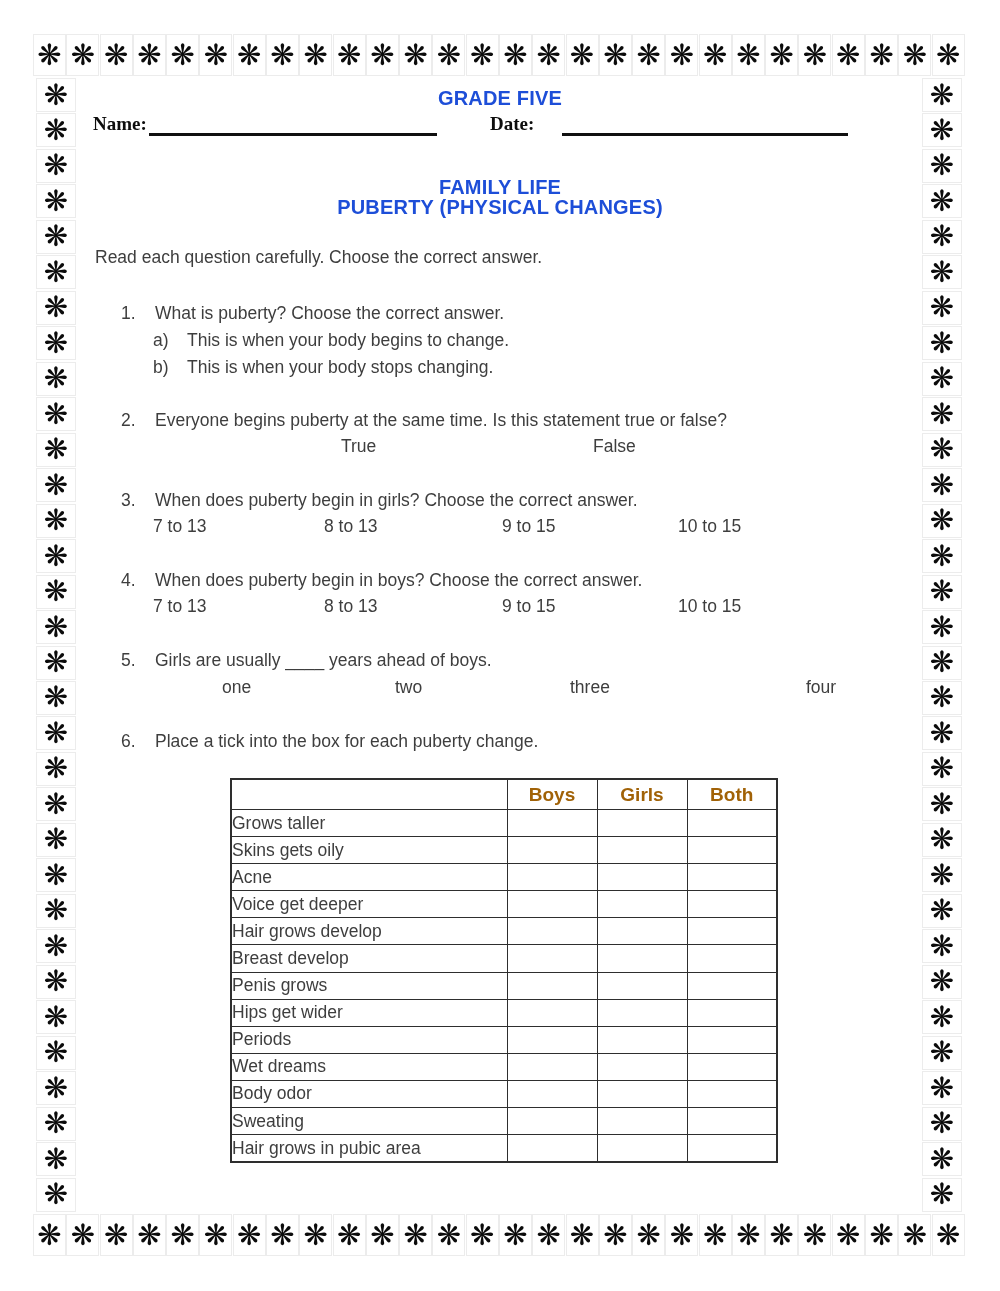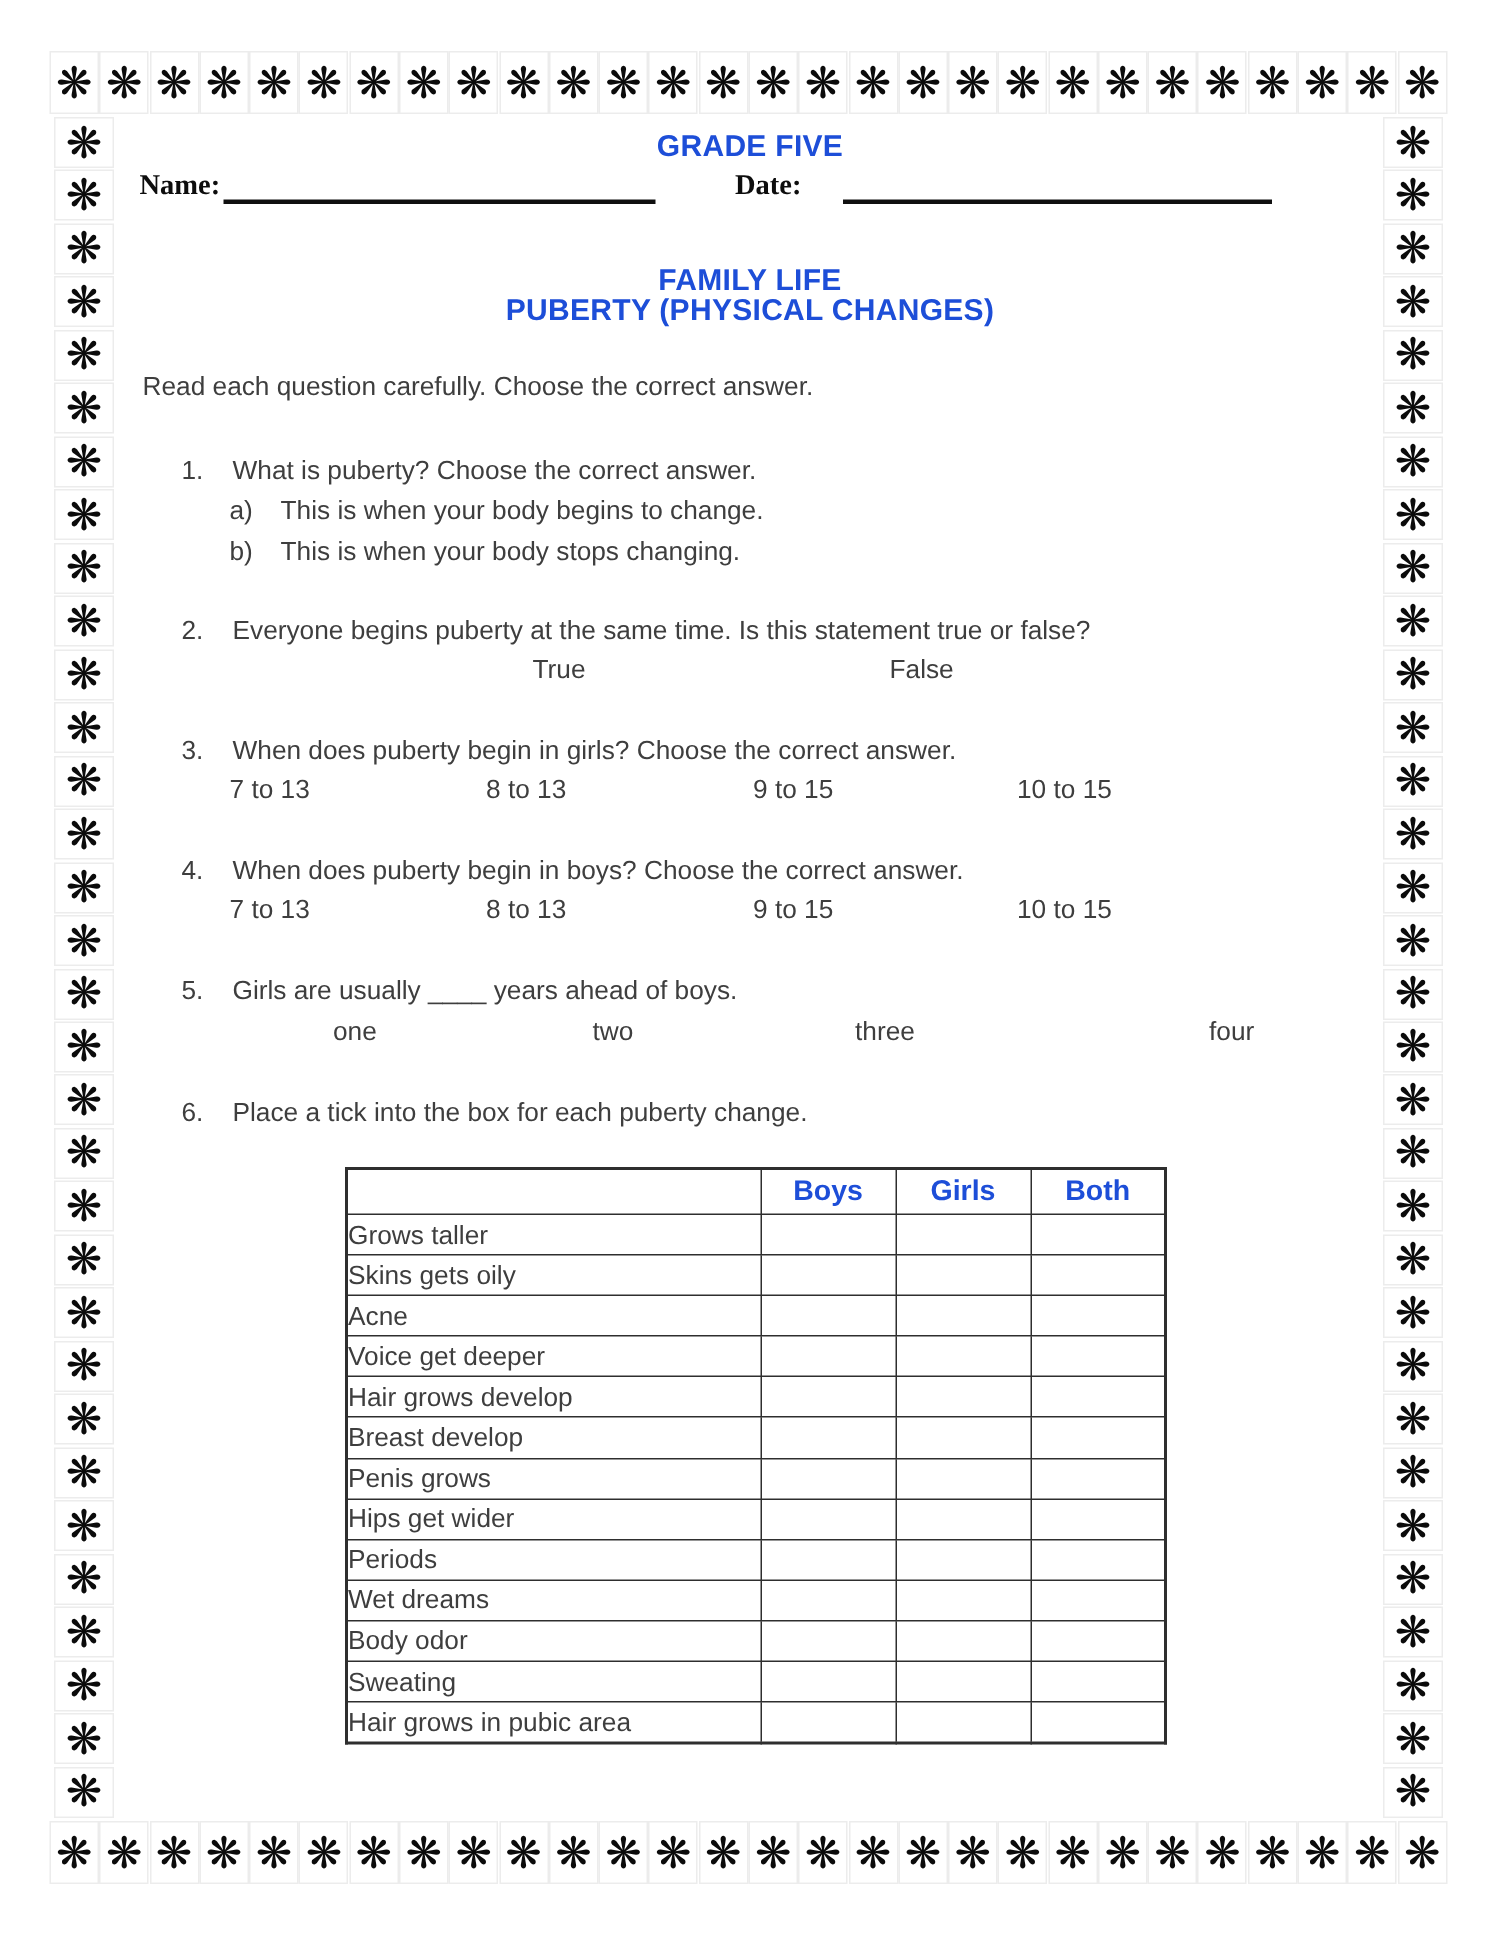--- a/index.html
+++ b/index.html
@@ -60,21 +60,21 @@
     width:546px;
     border:2px solid #2e2e2e;
   }
   table.changes th, table.changes td{
     border:1.4px solid #2e2e2e;
     padding:0;
     overflow:hidden;
   }
   table.changes th{
     height:29px;
-    font-size:19px;font-weight:bold;color:#1d4ed8;text-align:center;
+    font-size:19px;font-weight:bold;color:#a16207;text-align:center;
   }
   table.changes td{height:26.1px;}
   td.row-label{
     padding-left:13px;
     font-size:17.5px;color:#3e3e3e;text-align:left;
   }
   col.c-label{width:276px;} col.c-check{width:90px;}
 </style>
 </head>
 <body>
@@ -234,21 +234,21 @@
     <div class="sub" style="top:54px">
       <span class="sublabel">b)</span>
       <span class="subtext">This is when your body stops changing.</span>
     </div>
   </div>
 
   <div class="q bodytext" id="q2">
     <span class="num">2.</span>
     <span class="text">Everyone begins puberty at the same time. Is this statement true or false?</span>
     <div class="optrow" style="top:26px">
-      <span class="opt" style="left:355px">True</span>
+      <span class="opt" style="left:341px">True</span>
       <span class="opt" style="left:593px">False</span>
     </div>
   </div>
 
   <div class="q bodytext" id="q3">
     <span class="num">3.</span>
     <span class="text">When does puberty begin in girls? Choose the correct answer.</span>
     <div class="optrow" style="top:26px">
       <span class="opt" style="left:153px">7 to 13</span>
       <span class="opt" style="left:324px">8 to 13</span>

